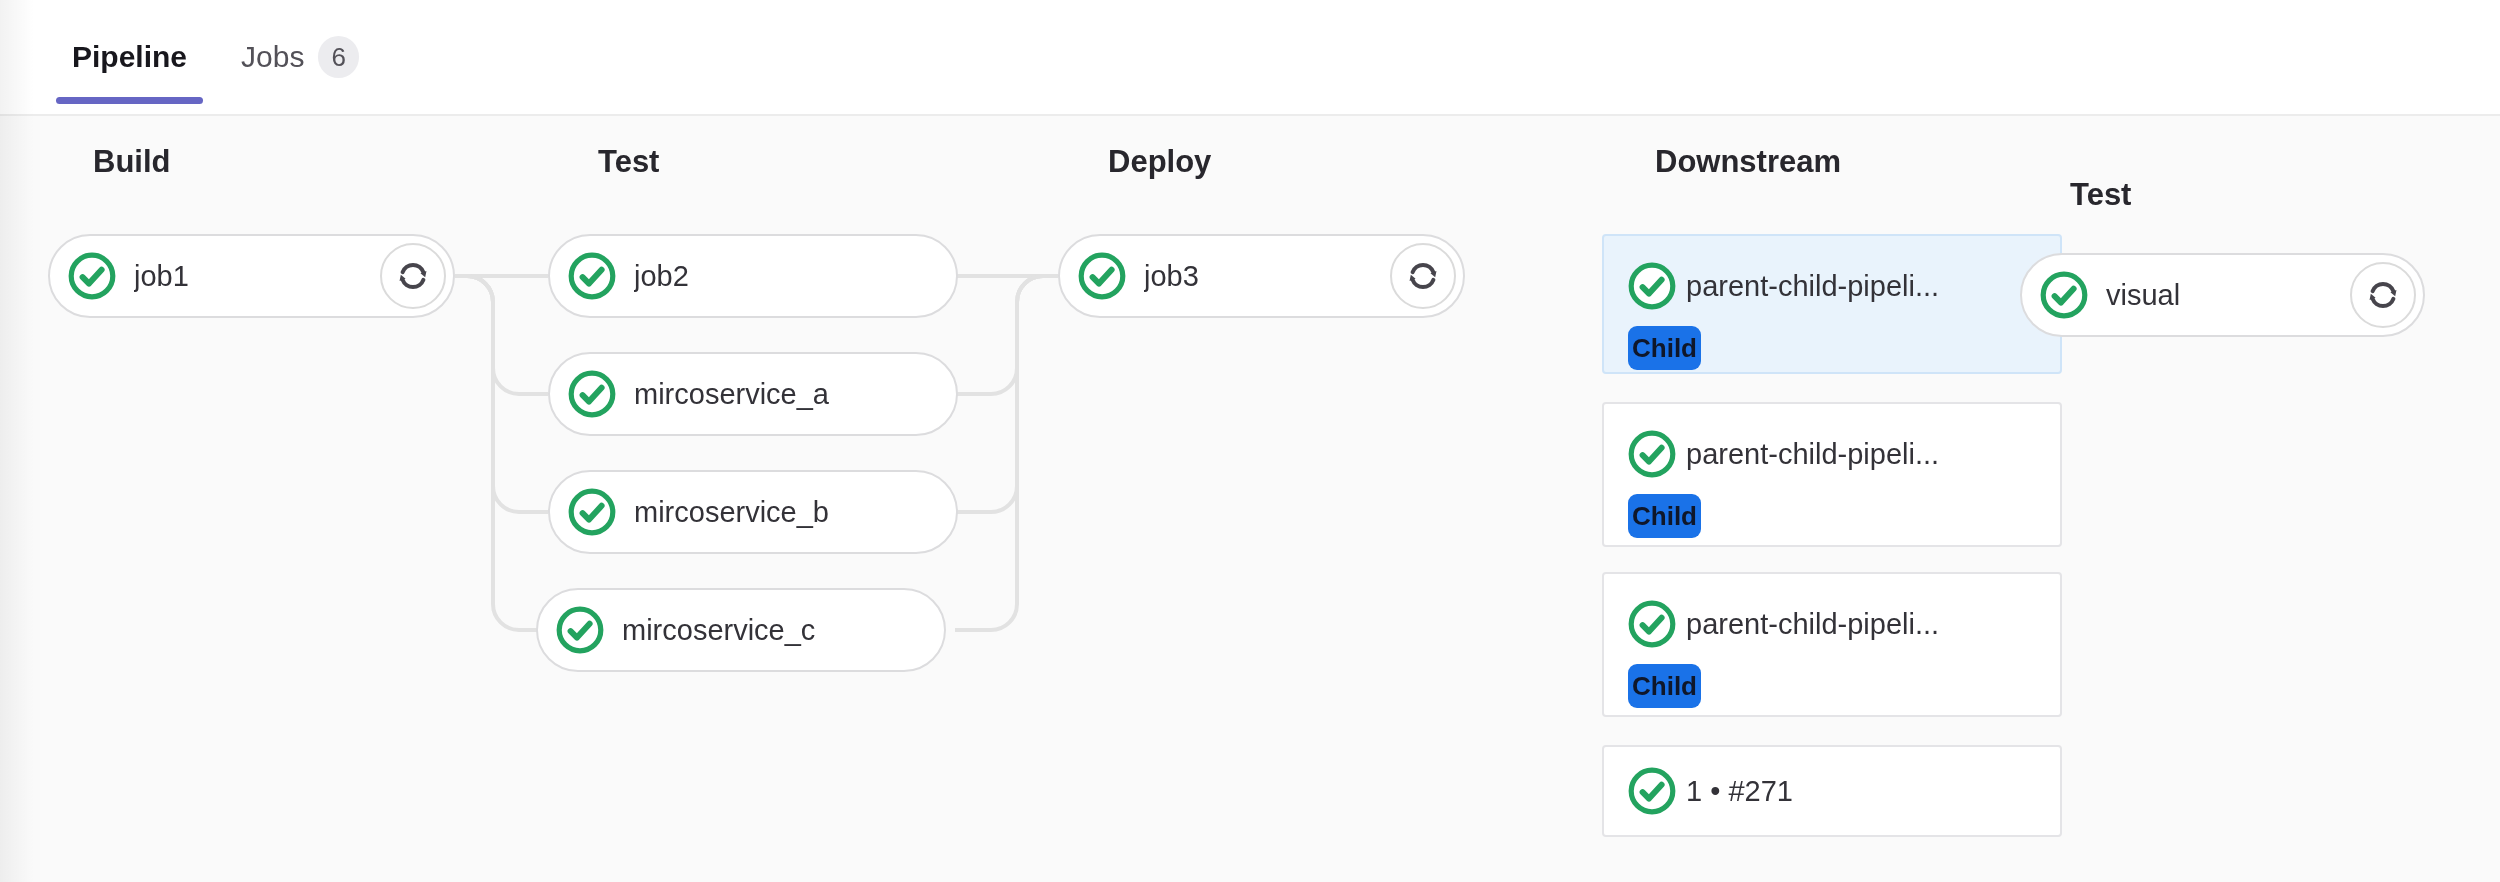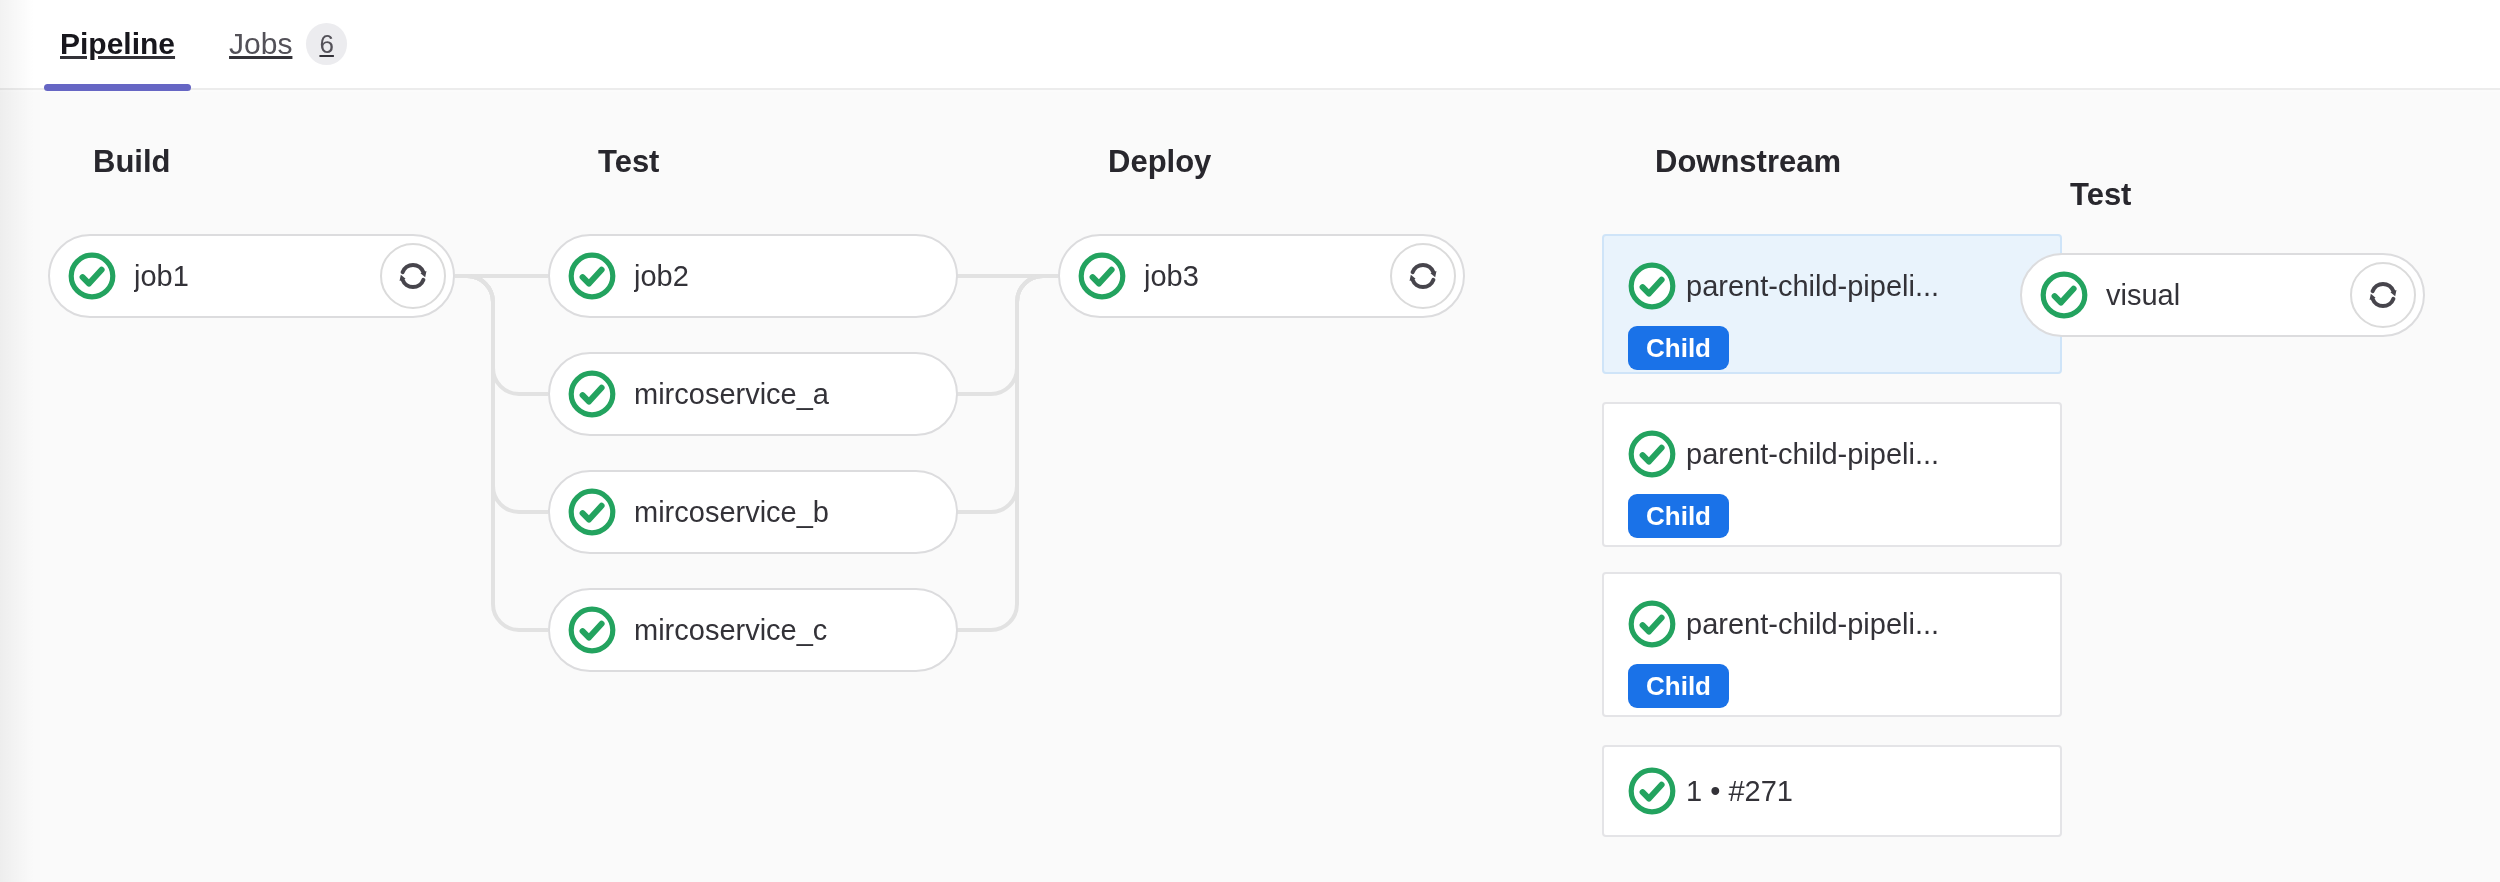--- a/index.html
+++ b/index.html
@@ -6,27 +6,26 @@
   html, body { width: 2500px; height: 882px; overflow: hidden; }
   body {
     font-family: "Liberation Sans", "DejaVu Sans", sans-serif;
     background: #fbfbfb;
     color: #333238;
     position: relative;
   }
 
   
   .tabbar {
-    position: absolute; top: 0; left: 0; right: 0; height: 90px;
+    position: absolute; top: 0; left: 0; right: 0; height: 116px;
     background: #ffffff;
     border-bottom: 2px solid #ececec;
     display: flex; align-items: center;
-    padding-left: 44px;
+    padding-left: 56px;
     z-index: 5;
-    text-decoration: underline;
   }
   .tab {
     position: relative;
     height: 90px;
     display: flex; align-items: center; gap: 14px;
     padding: 0 16px;
     margin-right: 22px;
     font-size: 30px;
     cursor: pointer;
   }
@@ -109,23 +108,23 @@
     border-color: #cfe4f8;
   }
   .ds-row { display: flex; align-items: center; }
   .ds-label {
     font-size: 29px; color: #333238; margin-left: 10px;
     white-space: nowrap; overflow: hidden; text-overflow: ellipsis;
   }
   .child-badge {
     display: inline-block;
     margin-top: 16px;
-    background: #1a72e8; color: #ffffff;
+    background: #1a72e8; color: #0f172a;
     font-size: 26px; font-weight: 700; line-height: 1;
-    padding: 9px 18px; border-radius: 9px;
+    padding: 9px 4px; border-radius: 9px;
   }
 </style>
 </head>
 <body>
 
 <div class="tabbar">
   <div class="tab active">
     <span>Pipeline</span>
   </div>
   <div class="tab inactive">
@@ -191,21 +190,21 @@
   </div>
 
   <div class="job-pill" style="left:548px; top:378px; width:410px;">
     <svg class="status-icon" viewBox="0 0 24 24">
       <circle cx="12" cy="12" r="10.4" fill="#fff" stroke="#23a35f" stroke-width="2.6"></circle>
       <path d="M7.3 12.6 l3.2 3.2 6.3-6.9" fill="none" stroke="#23a35f" stroke-width="3" stroke-linecap="round" stroke-linejoin="round"></path>
     </svg>
     <span class="job-label">mircoservice_b</span>
   </div>
 
-  <div class="job-pill" style="left:548px; top:496px; width:410px;">
+  <div class="job-pill" style="left:536px; top:496px; width:410px;">
     <svg class="status-icon" viewBox="0 0 24 24">
       <circle cx="12" cy="12" r="10.4" fill="#fff" stroke="#23a35f" stroke-width="2.6"></circle>
       <path d="M7.3 12.6 l3.2 3.2 6.3-6.9" fill="none" stroke="#23a35f" stroke-width="3" stroke-linecap="round" stroke-linejoin="round"></path>
     </svg>
     <span class="job-label">mircoservice_c</span>
   </div>
 
   <div class="job-pill" style="left:1058px; top:142px; width:407px;">
     <svg class="status-icon" viewBox="0 0 24 24">
       <circle cx="12" cy="12" r="10.4" fill="#fff" stroke="#23a35f" stroke-width="2.6"></circle>

